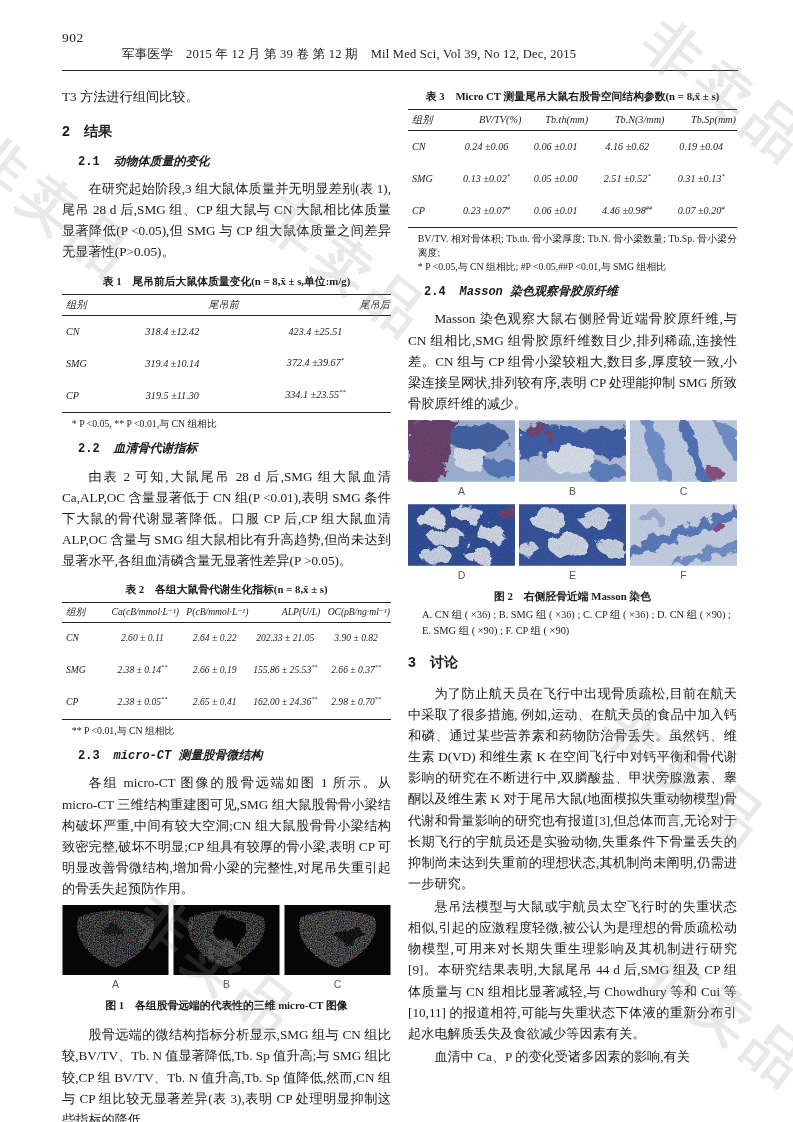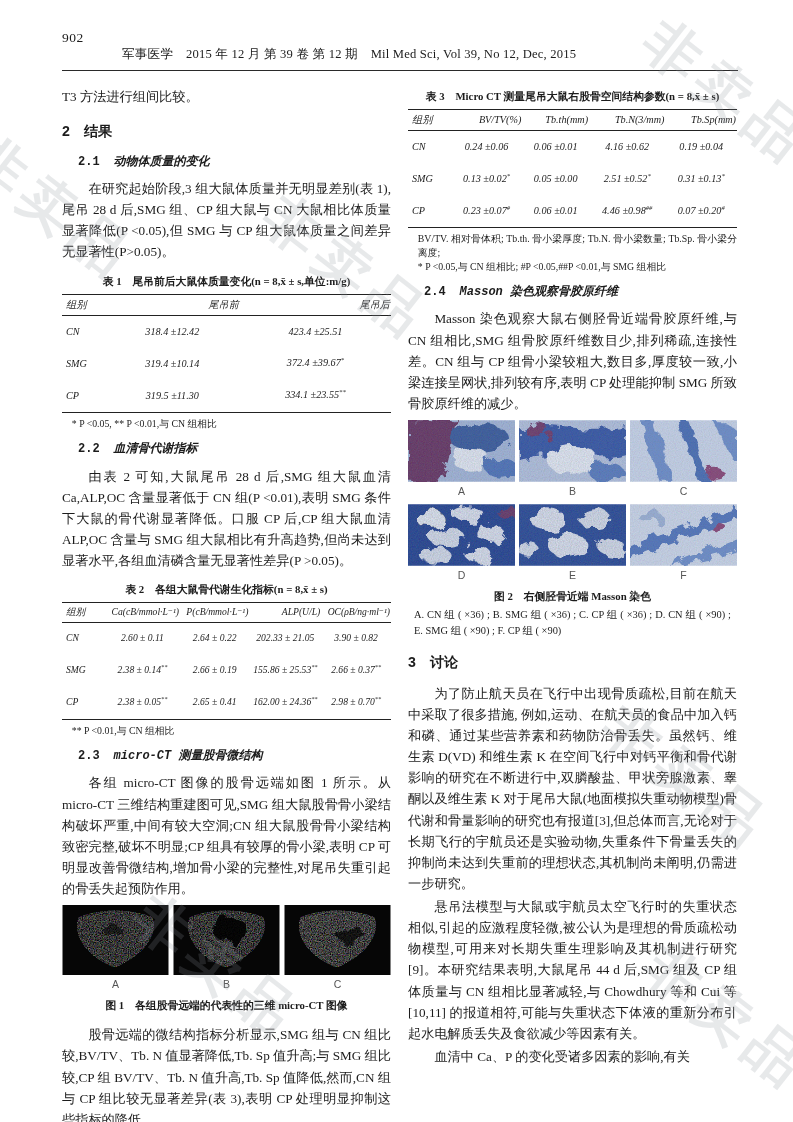--- a/index.html
+++ b/index.html
@@ -34,21 +34,21 @@
   table.paper-table th:first-child,table.paper-table td:first-child{text-align:left;padding-left:4px;width:13%;}
   .table-foot{font-size:9.8px;margin-top:4px;padding-left:1em;line-height:1.4;}
   sup{font-size:.65em;}
   
   .fig-panels{display:flex;gap:4px;margin-top:6px;}
   .fig-panels svg{display:block;}
   .fig-letter-row{display:flex;gap:4px;}
   .fig-letter{flex:1;text-align:center;font-size:10.5px;color:#555;font-family:"Liberation Sans","DejaVu Sans",sans-serif;padding:1px 0 2px 0;}
   .fig-caption{text-align:center;font-weight:bold;font-size:10.8px;margin-top:2px;}
   .fig-legend{text-align:center;font-size:10.4px;margin-top:2px;margin-bottom:6px;line-height:1.5;}
-  .fig-legend.left-just{text-align:justify;padding:0 6px;}
+  .fig-legend.left-just{text-align:justify;padding:0 6px;margin-left:8px;}
   
   .footer-pagenum{position:absolute;left:0;top:1136px;width:750px;text-align:center;font-size:12px;}
   
   .wm{position:absolute;font-family:"Liberation Sans","DejaVu Sans",sans-serif;font-weight:bold;font-size:56px;letter-spacing:8px;color:#8d939c;opacity:.20;transform:rotate(38deg);white-space:nowrap;pointer-events:none;z-index:5;}
 </style>
 </head>
 <body>
 
 <svg width="0" height="0" style="position:absolute" aria-hidden="true">
   <defs>

